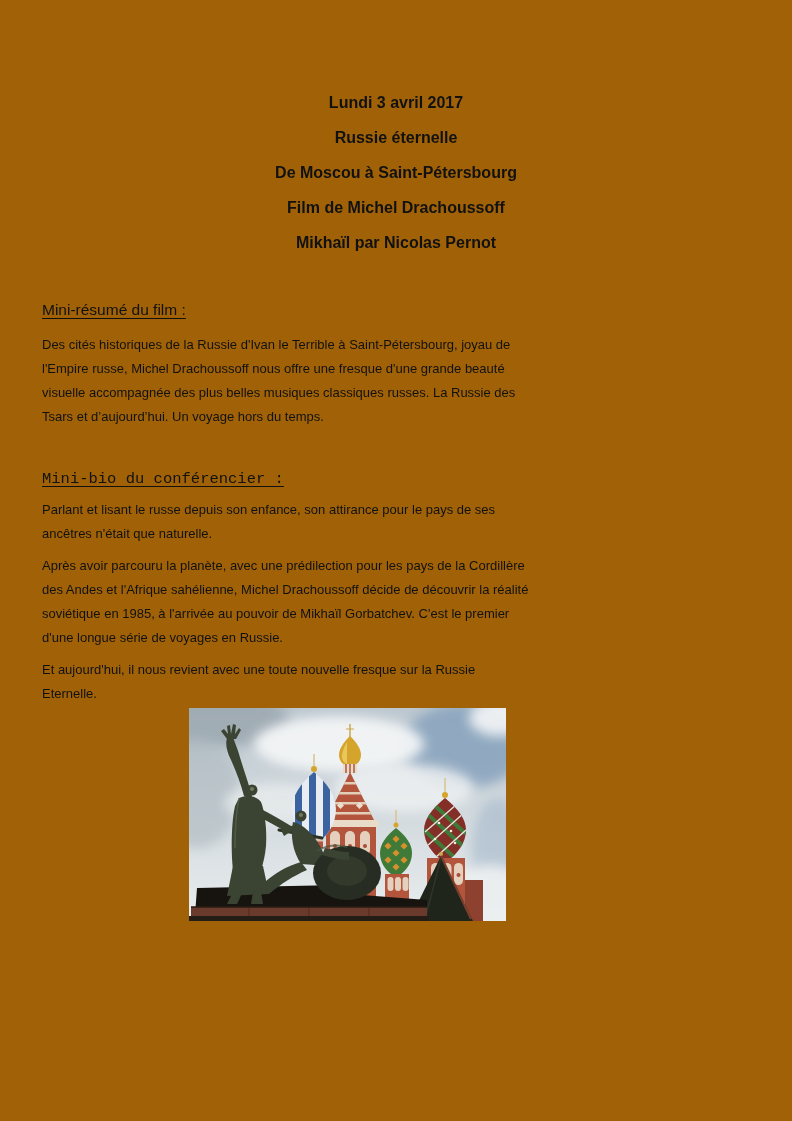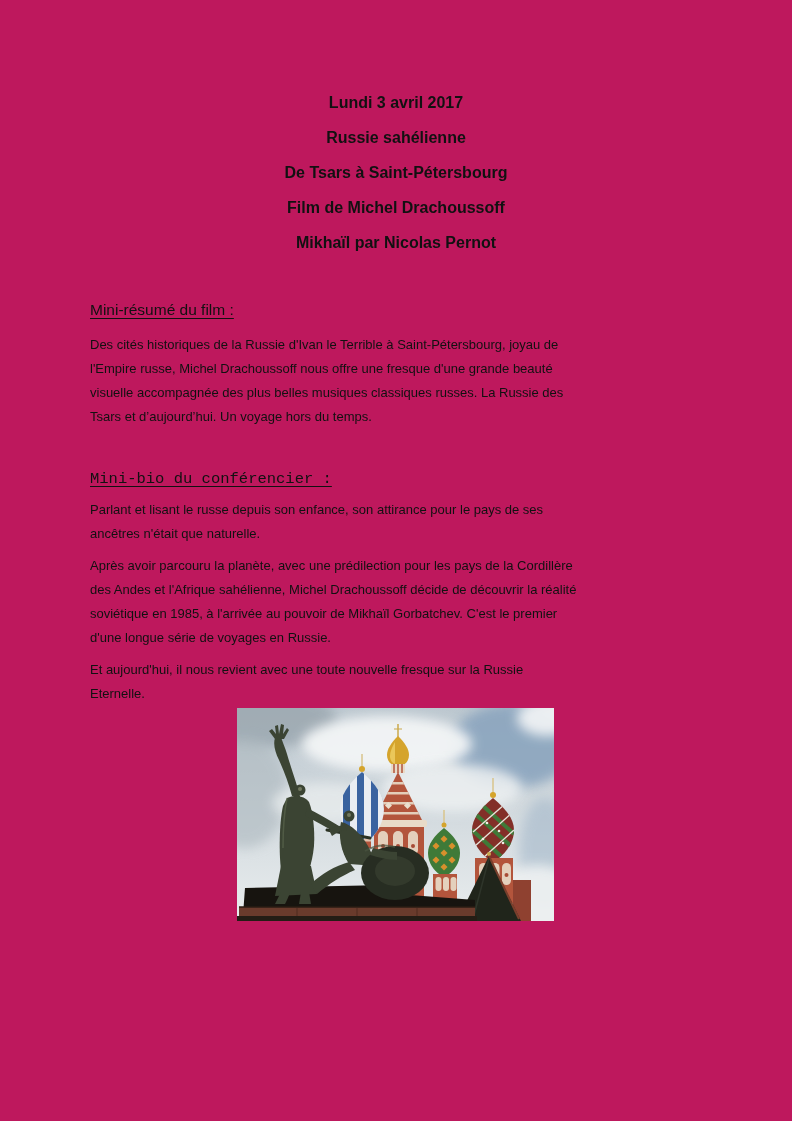--- a/index.html
+++ b/index.html
@@ -1,37 +1,37 @@
 <!DOCTYPE html>
 <html style="--sky-top: #bcc7cf; --sky-bottom: #e9edee; --cloud-white: #f3f5f6; --sky-blue: #88a3bd; --statue-bronze: #3b4433; --cathedral-red: #b3553c; --trim-white: #e8dbc8; --dome-gold: #d5a42c; --dome-blue: #3a63a0; --dome-green: #3f7a38; --accent-orange: #d8902c; --dome-maroon: #832f28; --roof-dark: #20251b; --pedestal-brown: #6a3b2c;"><head>
 <meta charset="utf-8">
 <style>
   html, body { margin: 0; padding: 0; background: #ffffff; }
   .page {
     position: relative;
     width: 792px;
     height: 1121px;
     margin: 0 auto;
-    background: #be185d;
+    background: #a16207;
     font-family: "Liberation Sans", "DejaVu Sans", sans-serif;
     color: #111111;
     overflow: hidden;
   }
   .doc-title {
     padding-top: 95px;
     text-align: center;
   }
   .doc-title p {
     margin: 0 0 19px 0;
     font-size: 16px;
     line-height: 16px;
     font-weight: bold;
   }
   .content {
-    margin: 0 90px;
+    margin: 0 42px;
   }
   .sec-heading {
     font-size: 15.5px;
     font-weight: normal;
     line-height: 20px;
     margin: 0;
     text-decoration: underline;
     text-underline-offset: 3px;
   }
   .sec-heading.first { margin-top: 49px; }
@@ -52,22 +52,22 @@
   }
   .photo-figure svg { display: block; }
 </style>
 </head>
 <body>
 
 <div class="page">
 
   <div class="doc-title">
     <p>Lundi 3 avril 2017</p>
-    <p>Russie sahélienne</p>
-    <p>De Tsars à Saint-Pétersbourg</p>
+    <p>Russie éternelle</p>
+    <p>De Moscou à Saint-Pétersbourg</p>
     <p>Film de Michel Drachoussoff</p>
     <p>Mikhaïl par Nicolas Pernot</p>
   </div>
 
   <div class="content">
 
     <h2 class="sec-heading first">Mini-résumé du film :</h2>
     <p class="body-para mt13">Des cités historiques de la Russie d'Ivan le Terrible à Saint-Pétersbourg, joyau de
 l'Empire russe, Michel Drachoussoff nous offre une fresque d'une grande beauté
 visuelle accompagnée des plus belles musiques classiques russes. La Russie des

